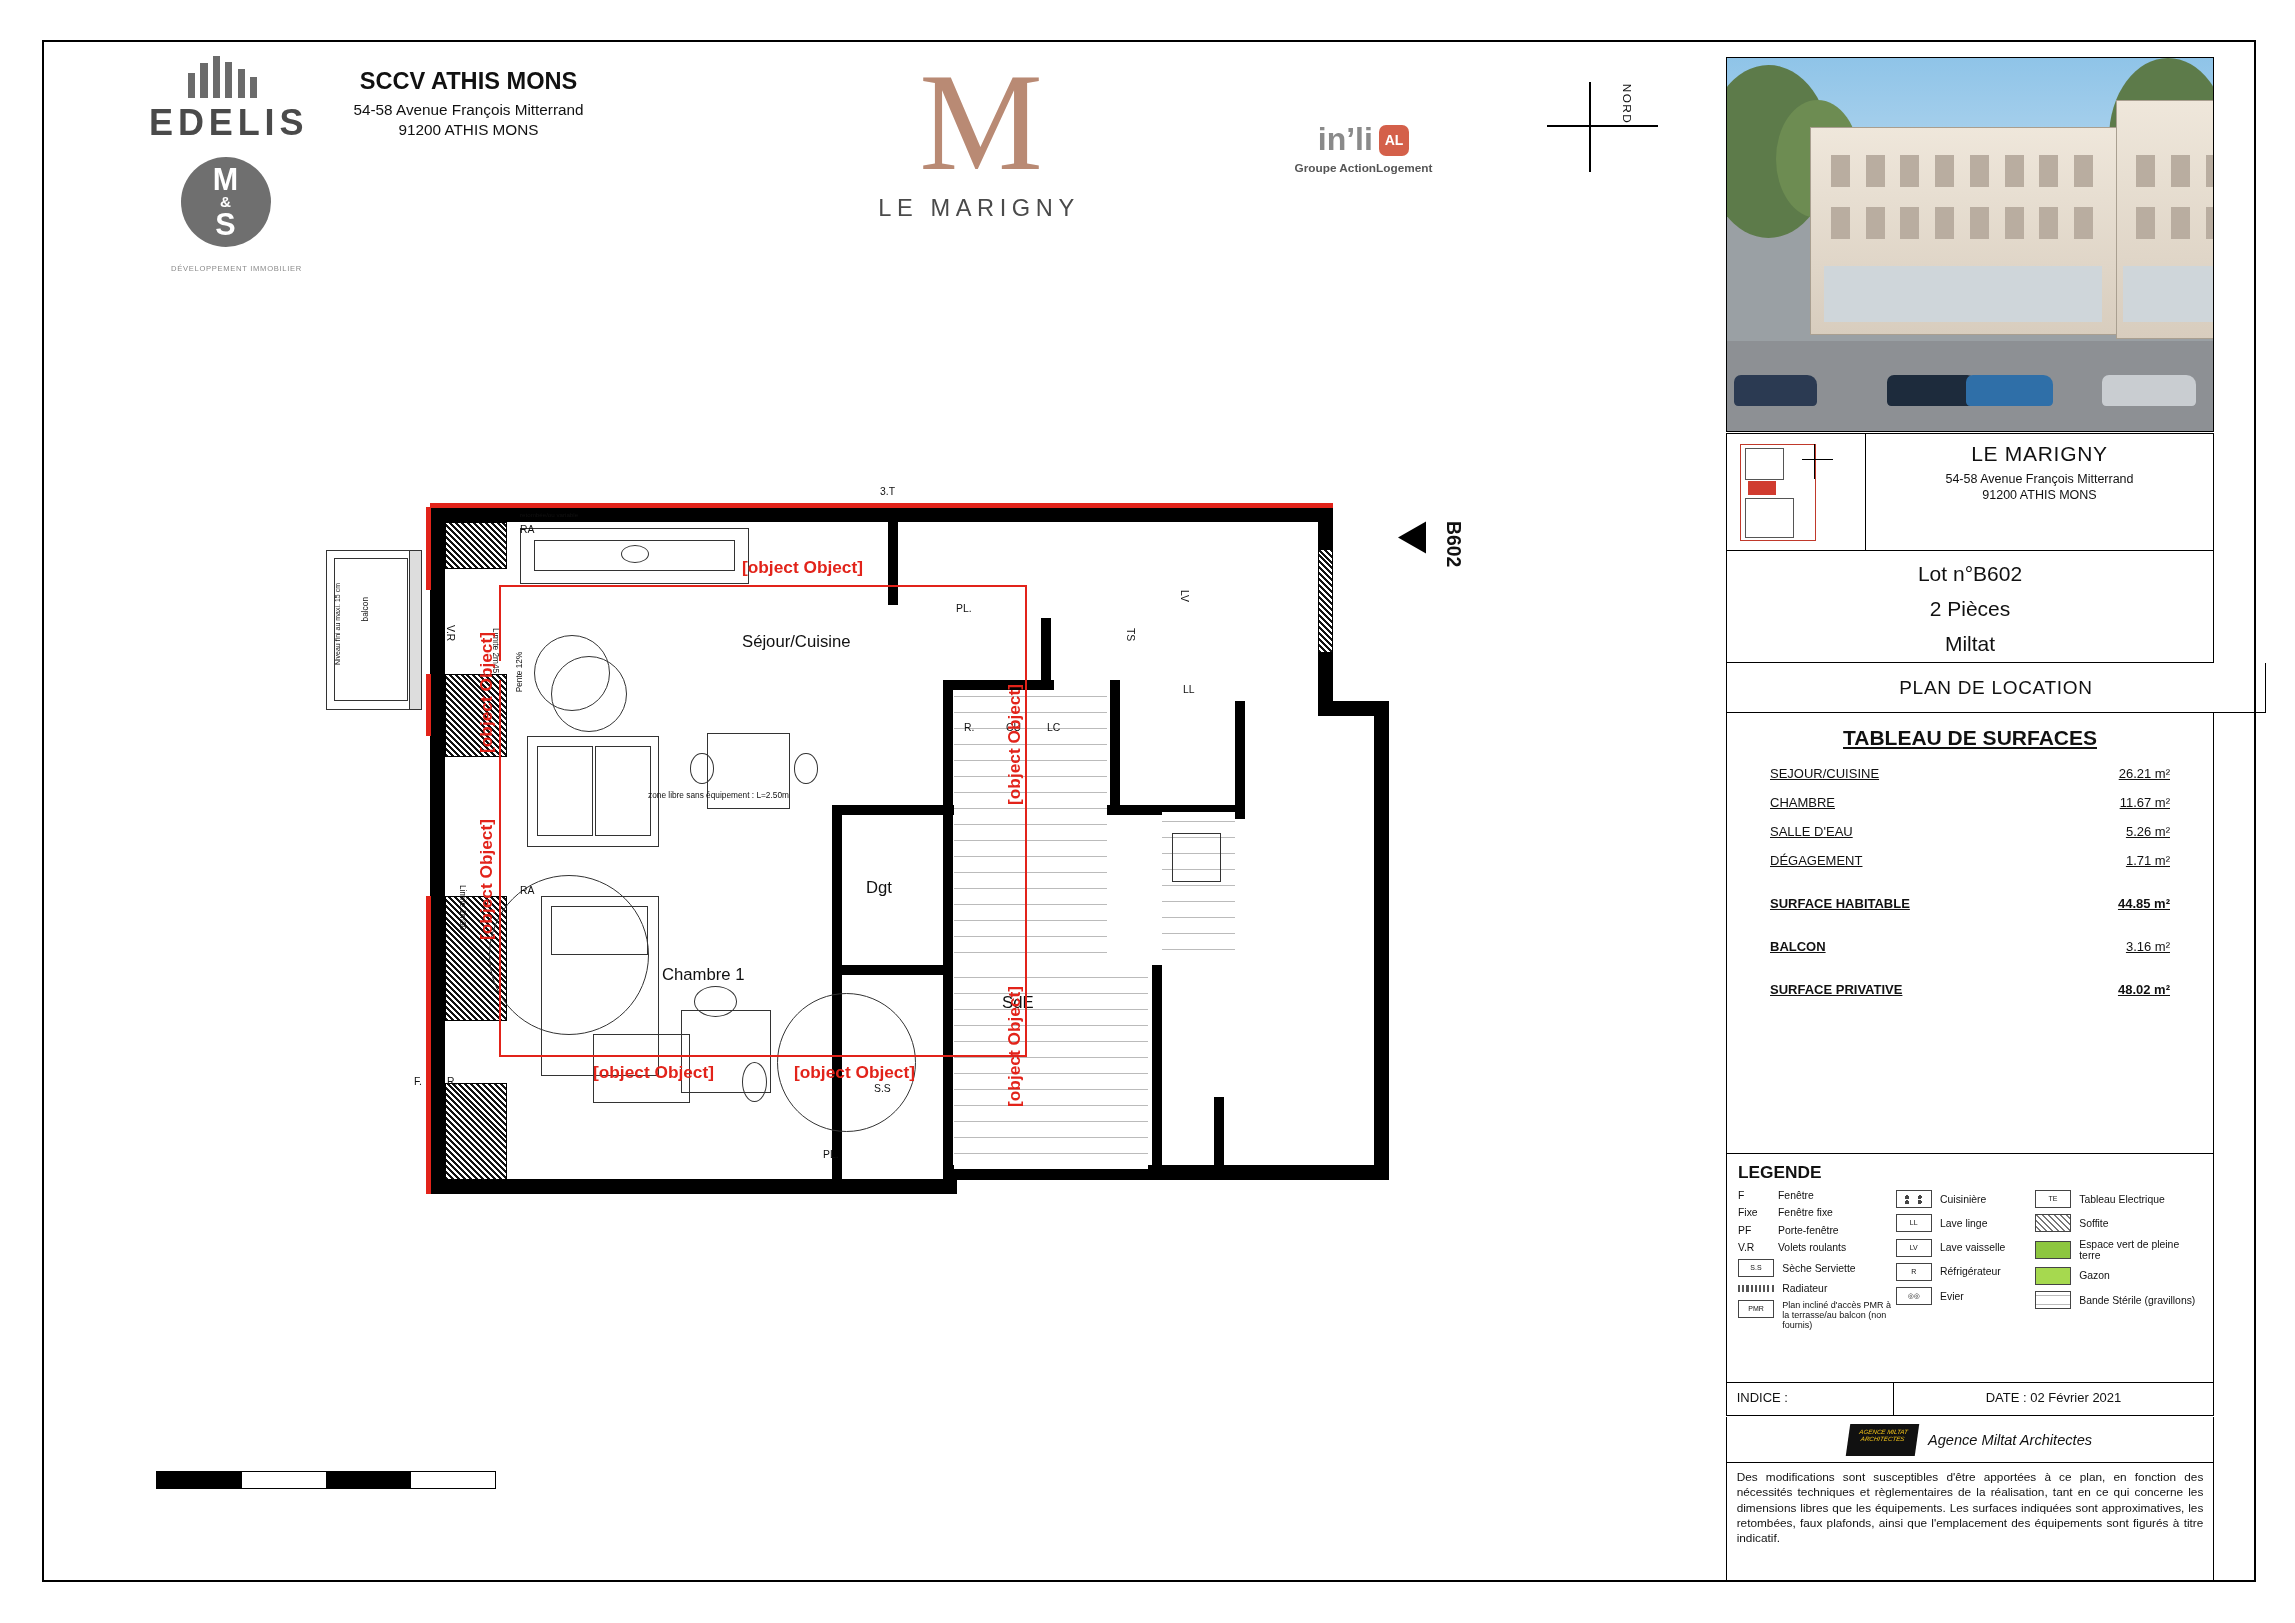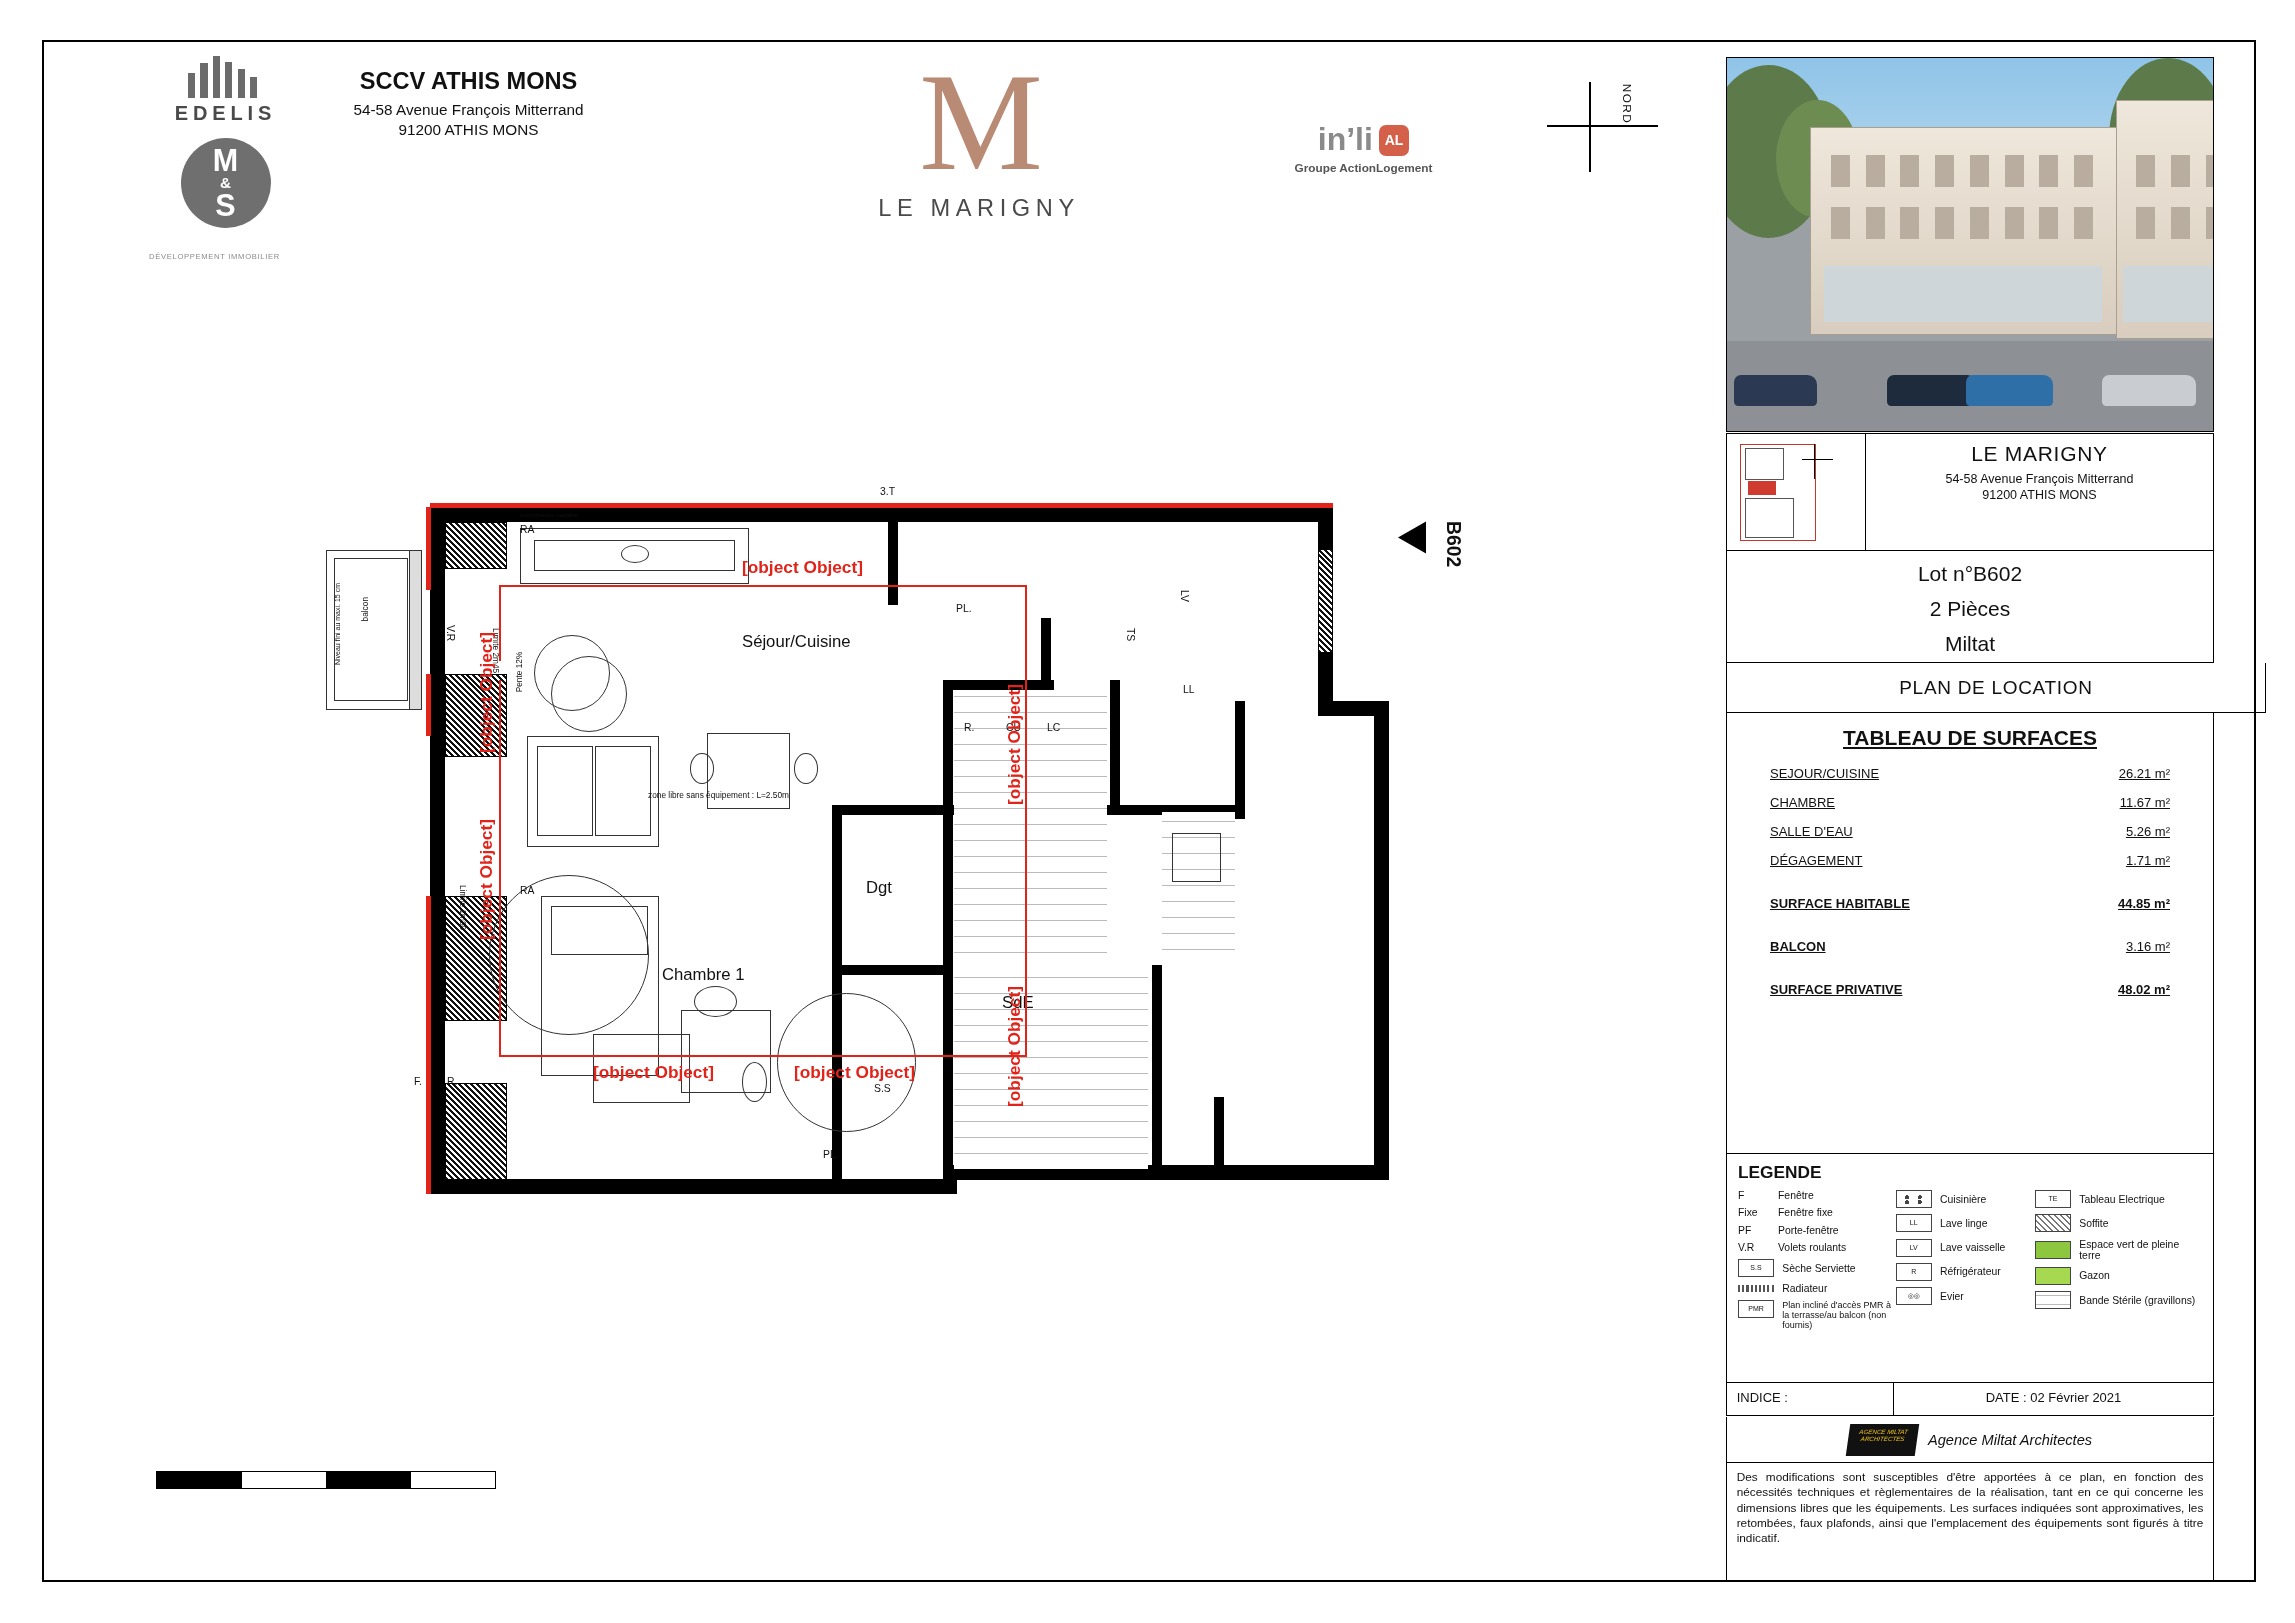--- a/index.html
+++ b/index.html
@@ -14,32 +14,32 @@
   }
   .sheet {
     position:absolute; left:42px; top:40px; width:2214px; height:1542px;
     border:2.1px solid #000; background:#fff;
   }
   
   .edelis-logo { position:absolute; left:149px; top:56px; width:153px; height:229px; }
   .edelis-bars { position:relative; width:76px; height:42px; margin:0 auto; }
   .edelis-bars i { position:absolute; bottom:0; width:7.6px; background:#6b6b6b; }
   .edelis-name {
-    text-align:center; font-weight:bold; font-size:20px; letter-spacing:4.9px;
+    text-align:center; font-weight:bold; font-size:36px; letter-spacing:4.9px;
     color:#4a4a4a; margin-top:4.2px;
   }
   .ms-circle {
     width:90px; height:90px; border-radius:50%; background:#6f6f6f; margin:12.5px auto 0;
     color:#fff; display:flex; flex-direction:column; align-items:center; justify-content:center;
     font-weight:bold; line-height:1;
   }
   .ms-circle .m { font-size:30.5px; }
   .ms-circle .amp { font-size:15.3px; }
   .ms-circle .s { font-size:30.5px; }
-  .ms-sub { text-align:left; font-size:7.6px; color:#8a8a8a; letter-spacing:0.7px; margin-top:24px;}
+  .ms-sub { text-align:right; font-size:7.6px; color:#8a8a8a; letter-spacing:0.7px; margin-top:17px;}
   .sccv { position:absolute; left:316px; top:68px; width:305px; text-align:center; }
   .sccv .t1 { font-size:23.6px; font-weight:bold; }
   .sccv .t2 { font-size:15.3px; margin-top:5.6px; }
   .sccv .t3 { font-size:15.3px; margin-top:2.8px; }
 
   .marigny { position:absolute; left:854px; top:56px; width:250px; text-align:center; }
   .marigny .glyph {
     font-family:"Liberation Serif", serif; font-size:139px; color:#b98a74; line-height:0.95;
     font-weight:normal; letter-spacing:-4.2px;
   }

